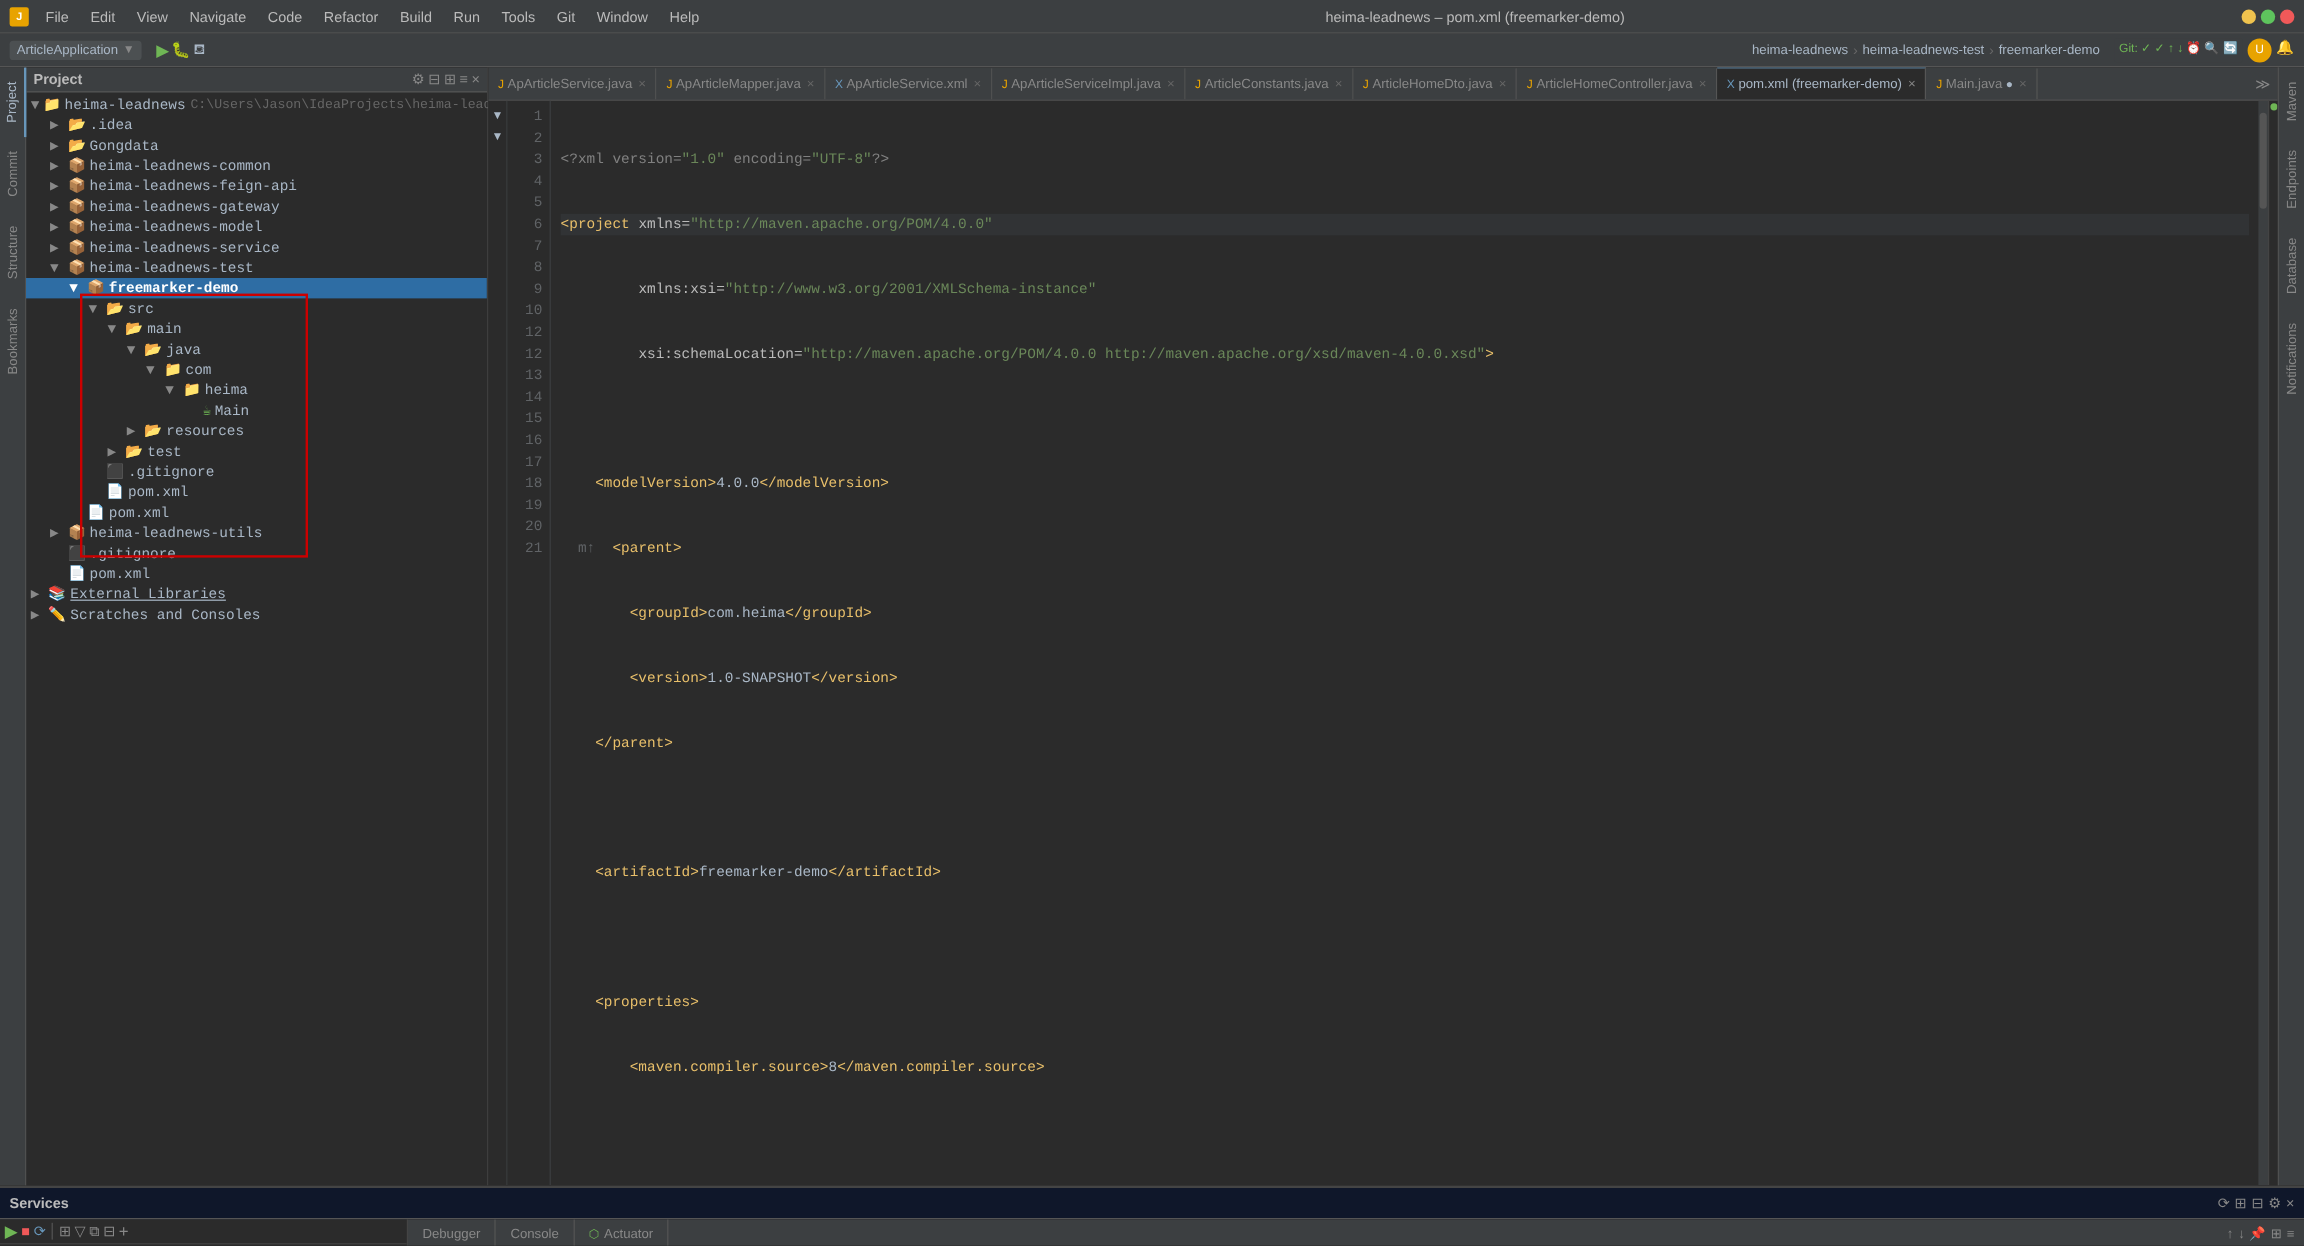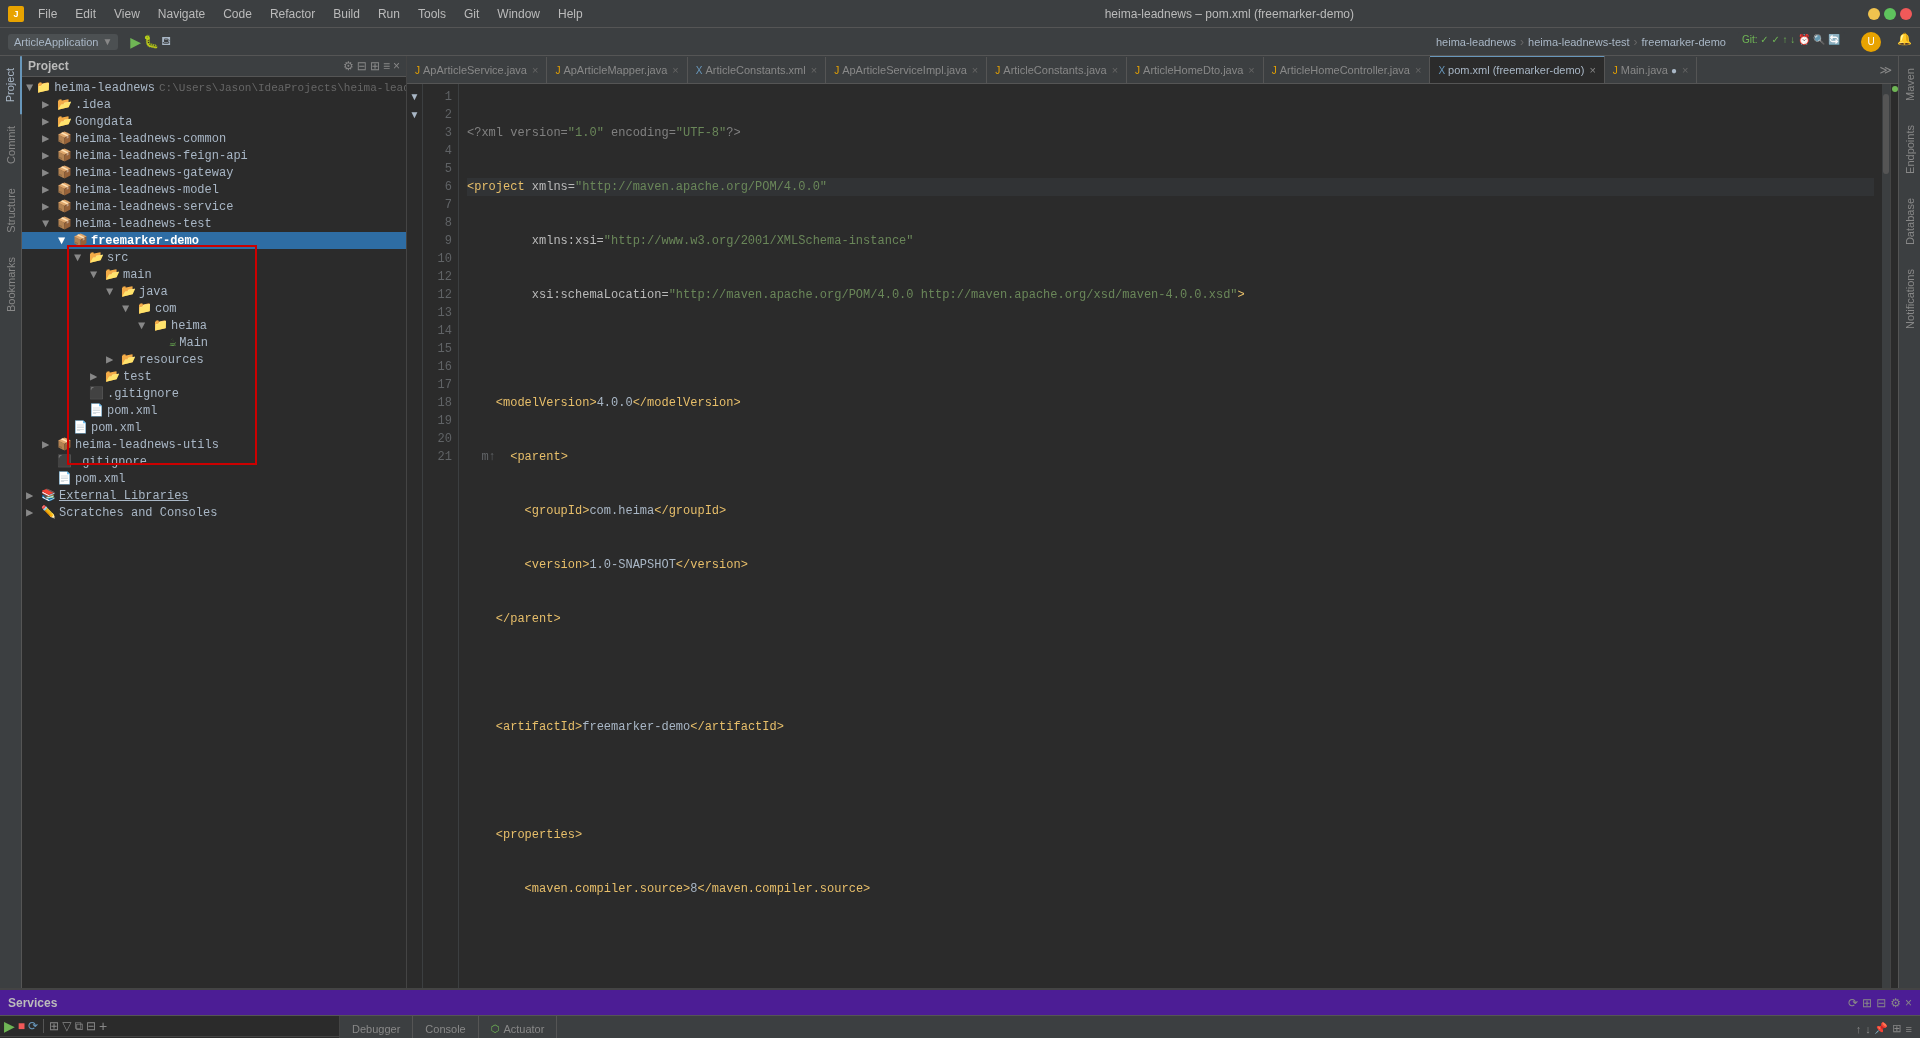--- a/index.html
+++ b/index.html
@@ -84,21 +84,21 @@
     <span style="color:#a9b7c6;font-size:12px;cursor:pointer;">⛾</span>
   </div>
   <div style="flex:1;"></div>
   <div style="display:flex;align-items:center;gap:4px;">
     <span style="color:#a9b7c6;font-size:11px;">heima-leadnews</span>
     <span style="color:#666;">›</span>
     <span style="color:#a9b7c6;font-size:11px;">heima-leadnews-test</span>
     <span style="color:#666;">›</span>
     <span style="color:#a9b7c6;font-size:11px;">freemarker-demo</span>
   </div>
-  <div style="display:flex;gap:16px;margin-left:8px;">
+  <div style="display:flex;gap:4px;margin-left:8px;">
     <span style="color:#6fb655;font-size:10px;background:#3c3f41;padding:2px 4px;border-radius:2px;cursor:pointer;">Git: ✓ ✓ ↑ ↓ ⏰ 🔍 🔄</span>
     <span style="width:20px;height:20px;background:#e8a300;border-radius:50%;display:flex;align-items:center;justify-content:center;color:white;font-size:10px;cursor:pointer;">U</span>
     <span style="color:#888;font-size:12px;cursor:pointer;">🔔</span>
   </div>
 </div>
 
 <div style="display:flex;height:calc(1038px - 28px - 28px - 28px - 22px);overflow:hidden;">
 
   <div id="left-side-tabs" style="width:22px;background:#3c3f41;border-right:1px solid #555;display:flex;flex-direction:column;align-items:center;gap:0;">
     <div class="side-panel-label active" style="writing-mode:vertical-rl;transform:rotate(180deg);font-size:11px;color:#a9b7c6;padding:12px 4px;cursor:pointer;border-left:2px solid #6897bb;">Project</div>
@@ -291,21 +291,21 @@
         <span>ApArticleService.java</span>
         <span style="color:#666;margin-left:2px;">×</span>
       </div>
       <div class="tab" style="display:flex;align-items:center;padding:0 8px;height:26px;cursor:pointer;border-right:1px solid #555;font-size:11px;color:#888;white-space:nowrap;gap:3px;background:#3c3f41;">
         <span style="color:#e8a300;font-size:10px;">J</span>
         <span>ApArticleMapper.java</span>
         <span style="color:#666;margin-left:2px;">×</span>
       </div>
       <div class="tab" style="display:flex;align-items:center;padding:0 8px;height:26px;cursor:pointer;border-right:1px solid #555;font-size:11px;color:#888;white-space:nowrap;gap:3px;background:#3c3f41;">
         <span style="color:#6897bb;font-size:10px;">X</span>
-        <span>ArticleConstants.xml</span>
+        <span>ApArticleService.xml</span>
         <span style="color:#666;margin-left:2px;">×</span>
       </div>
       <div class="tab" style="display:flex;align-items:center;padding:0 8px;height:26px;cursor:pointer;border-right:1px solid #555;font-size:11px;color:#888;white-space:nowrap;gap:3px;background:#3c3f41;">
         <span style="color:#e8a300;font-size:10px;">J</span>
         <span>ApArticleServiceImpl.java</span>
         <span style="color:#666;margin-left:2px;">×</span>
       </div>
       <div class="tab" style="display:flex;align-items:center;padding:0 8px;height:26px;cursor:pointer;border-right:1px solid #555;font-size:11px;color:#888;white-space:nowrap;gap:3px;background:#3c3f41;">
         <span style="color:#e8a300;font-size:10px;">J</span>
         <span>ArticleConstants.java</span>
@@ -414,21 +414,21 @@
 
   <div id="right-side-tabs" style="width:22px;background:#3c3f41;border-left:1px solid #555;display:flex;flex-direction:column;align-items:center;">
     <div class="side-panel-label" style="writing-mode:vertical-rl;transform:rotate(180deg);font-size:11px;color:#888;padding:12px 4px;cursor:pointer;">Maven</div>
     <div class="side-panel-label" style="writing-mode:vertical-rl;transform:rotate(180deg);font-size:11px;color:#888;padding:12px 4px;cursor:pointer;">Endpoints</div>
     <div class="side-panel-label" style="writing-mode:vertical-rl;transform:rotate(180deg);font-size:11px;color:#888;padding:12px 4px;cursor:pointer;">Database</div>
     <div class="side-panel-label" style="writing-mode:vertical-rl;transform:rotate(180deg);font-size:11px;color:#888;padding:12px 4px;cursor:pointer;">Notifications</div>
   </div>
 </div>
 
 <div style="height:90px;background:#2b2b2b;border-top:2px solid #444;display:flex;flex-direction:column;">
-  <div style="display:flex;align-items:center;background:#4c1d95;height:26px;padding:0 8px;border-bottom:1px solid #555;">
+  <div style="display:flex;align-items:center;background:#0f172a;height:26px;padding:0 8px;border-bottom:1px solid #555;">
     <span style="font-size:12px;color:#bbb;font-weight:bold;margin-right:auto;">Services</span>
     <div style="display:flex;gap:4px;">
       <span style="color:#888;cursor:pointer;font-size:12px;">⟳</span>
       <span style="color:#888;cursor:pointer;font-size:12px;">⊞</span>
       <span style="color:#888;cursor:pointer;font-size:12px;">⊟</span>
       <span style="color:#888;cursor:pointer;font-size:12px;">⚙</span>
       <span style="color:#888;cursor:pointer;font-size:12px;">×</span>
     </div>
   </div>
   <div style="display:flex;flex:1;overflow:hidden;">

